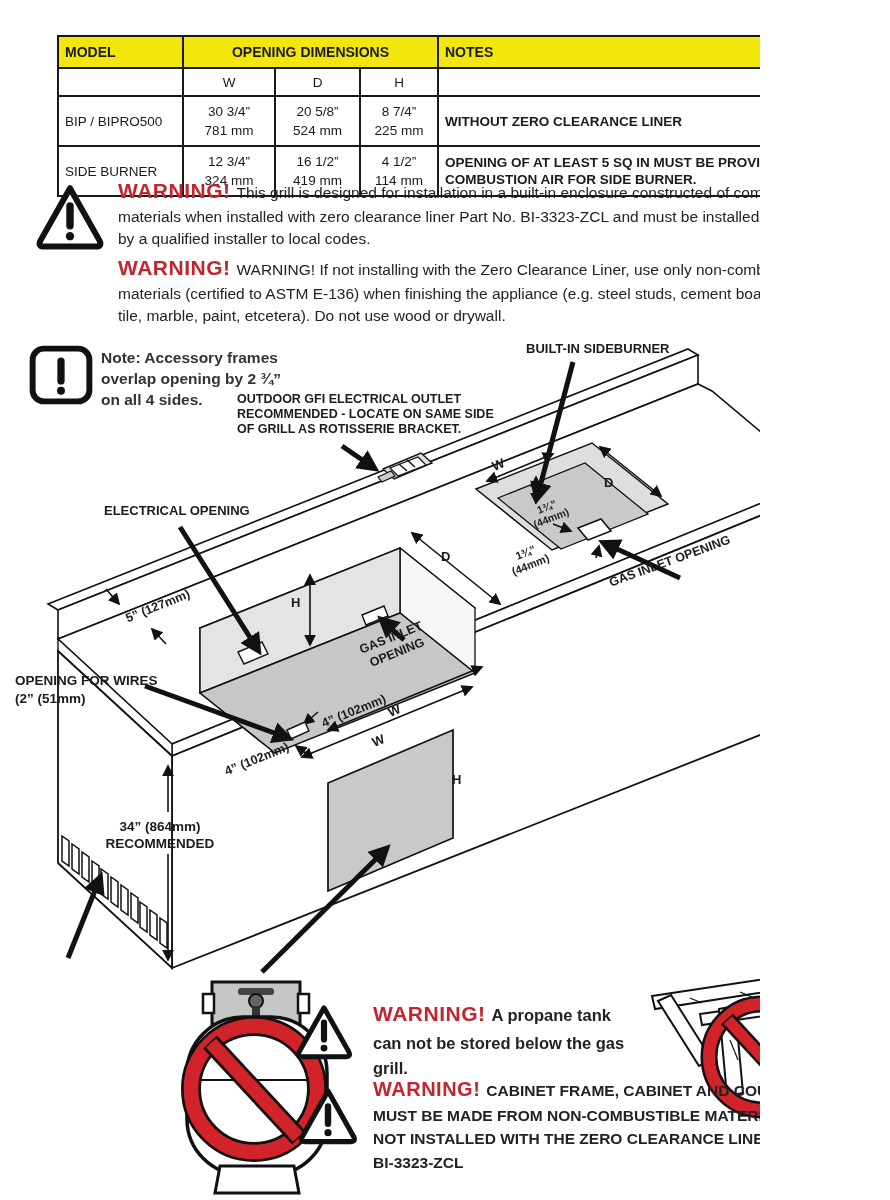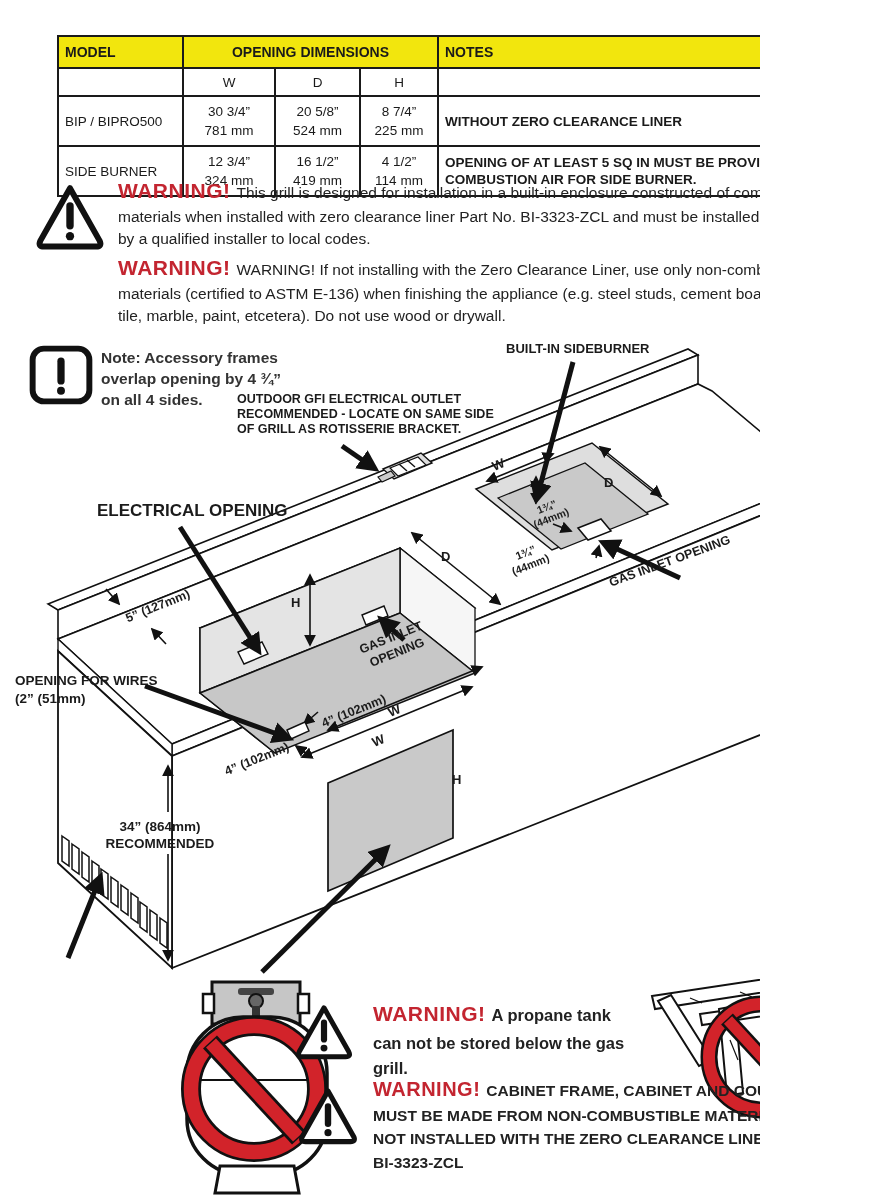--- a/index.html
+++ b/index.html
@@ -128,21 +128,21 @@
     <span class="warnred">WARNING!</span><span>WARNING! If not installing with the Zero Clearance Liner, use only non-combustible materials (certified to ASTM E-136) when finishing the appliance (e.g. steel studs, cement board, ceramic tile, marble, paint, etcetera). Do not use wood or drywall.</span>
   </div>
 
   <svg class="icon-abs" style="left:28px;top:344px" width="66" height="62" viewBox="0 0 100 94">
     <rect x="7" y="7" width="86" height="80" rx="17" fill="#fff" stroke="#111" stroke-width="9"></rect>
     <path d="M50,26 L50,56" stroke="#111" stroke-width="11" stroke-linecap="round"></path>
     <circle cx="50" cy="71" r="6" fill="#111"></circle>
   </svg>
   <div class="noteblock">
     <div>Note: Accessory frames</div>
-    <div>overlap opening by 4 ¾”</div>
+    <div>overlap opening by 2 ¾”</div>
     <div>on all 4 sides.</div>
   </div>
 
   <svg class="icon-abs" style="left:0;top:330px" width="890" height="870" viewBox="0 330 890 870">
     <defs>
       <marker id="ah" viewBox="0 0 10 10" refX="8.5" refY="5" markerWidth="7.5" markerHeight="7.5" orient="auto-start-reverse">
           <path d="M0,0 L10,5 L0,10 z" fill="#111"></path>
         </marker>
       <marker id="ahb" viewBox="0 0 10 10" refX="7" refY="5" markerWidth="4.4" markerHeight="4.4" orient="auto-start-reverse">
           <path d="M0,0 L10,5 L0,10 z" fill="#111"></path>
@@ -251,29 +251,29 @@
         <polygon points="822,1062 867,1051 869,1060 824,1071"></polygon>
       </g>
       <path d="M690,998 L702,1003 M740,992 L752,997 M800,983 L812,988 M730,1040 L738,1060 M798,1030 L804,1050 M840,1028 L852,1031" stroke="#111" stroke-width="1.2" fill="none"></path>
       <circle cx="762" cy="1057" r="53" fill="none" stroke="#111" stroke-width="17"></circle>
       <circle cx="762" cy="1057" r="53" fill="none" stroke="#d2232a" stroke-width="12"></circle>
       <path d="M727,1019 L798,1096" stroke="#111" stroke-width="16"></path>
       <path d="M728,1020 L797,1095" stroke="#d2232a" stroke-width="11"></path>
     </g>
   </svg>
 
-  <div class="lbl" style="left:506px;top:341px;font-size:13px">BUILT-IN SIDEBURNER</div>
+  <div class="lbl" style="left:526px;top:341px;font-size:13px">BUILT-IN SIDEBURNER</div>
 
   <div class="lbl" style="left:237px;top:392px;font-size:12.5px">
     <div>OUTDOOR GFI ELECTRICAL OUTLET</div>
     <div>RECOMMENDED - LOCATE ON SAME SIDE</div>
     <div>OF GRILL AS ROTISSERIE BRACKET.</div>
   </div>
 
-  <div class="lbl" style="left:97px;top:503px;font-size:17px">ELECTRICAL OPENING</div>
+  <div class="lbl" style="left:104px;top:503px;font-size:13px">ELECTRICAL OPENING</div>
 
   <div class="lbl r22 ctrt" style="left:112px;top:599px;width:92px">5” (127mm)</div>
 
   <div class="lbl r22" style="left:492px;top:457px;font-size:13px">W</div>
   <div class="lbl" style="left:604px;top:475px;font-size:13px">D</div>
 
   <div class="lbl r22 ctrt" style="left:521px;top:501px;width:56px;font-size:10.5px;line-height:11.5px">
     <div>1¾”</div>
     <div>(44mm)</div>
   </div>

